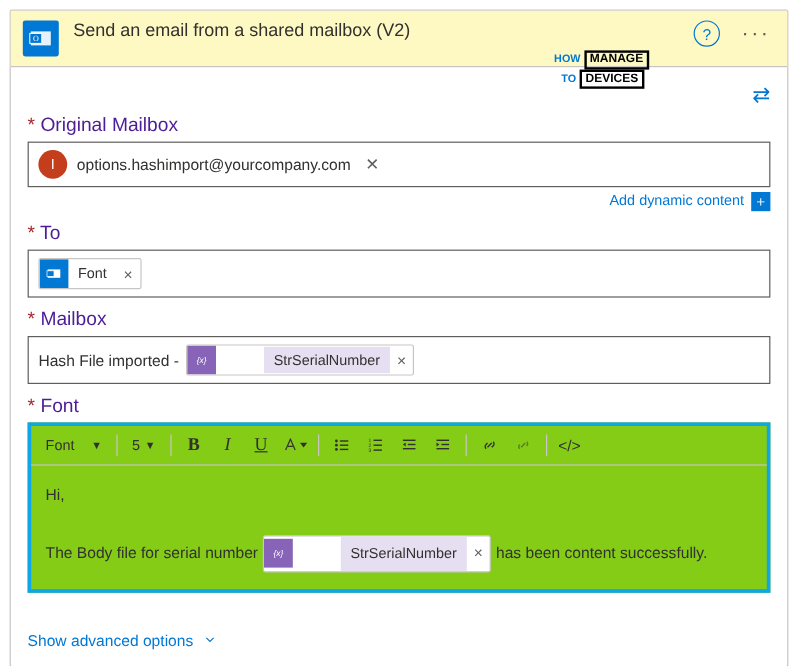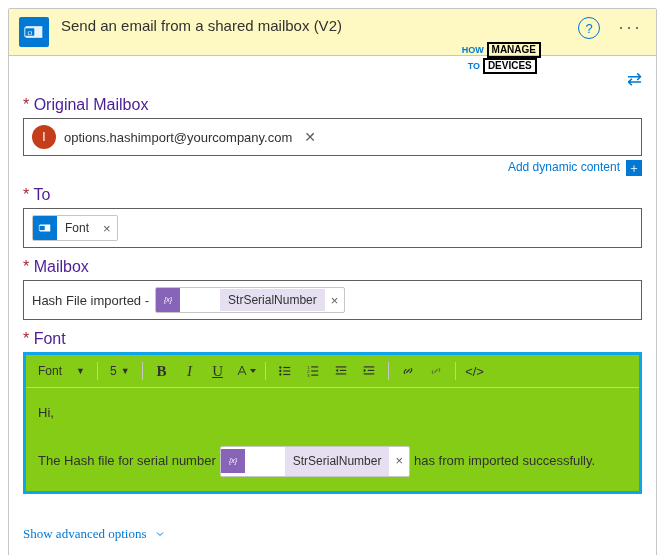--- a/index.html
+++ b/index.html
@@ -37,21 +37,21 @@
 .tb-select { display: flex; align-items: center; gap: 14px; padding: 2px 6px; font-size: 12px; cursor: pointer; border-right: 0; }
 .tb-caret { font-size: 9px; color: #323130; }
 .tb-sep { width: 1px; height: 18px; background: #c8c6c4; margin: 0 4px; }
 .tb-btn { width: 26px; height: 24px; display: flex; align-items: center; justify-content: center; cursor: pointer; font-size: 13px; color: #323130; }
 .tb-btn.small-caret::after { content: ""; border-left: 3px solid transparent; border-right: 3px solid transparent; border-top: 4px solid #323130; margin-left: 2px; }
 .tb-bold { font-weight: 700; font-family: "Times New Roman", serif; font-size: 15px;}
 .tb-italic { font-style: italic; font-family: "Times New Roman", serif; font-size: 15px;}
 .tb-under { text-decoration: underline; font-family: "Times New Roman", serif; font-size: 15px;}
 .richtext { padding: 14px 12px; font-size: 13px; line-height: 1.7; }
 .richtext .line { display: flex; align-items: center; flex-wrap: wrap; gap: 4px; }
-.adv-row { padding: 8px 14px 14px 14px; font-family: Liberation Serif, serif; }
+.adv-row { padding: 8px 14px 14px 14px; }
 .adv-link { color: #0078d4; font-size: 13px; cursor: pointer; display: inline-flex; align-items: center; gap: 8px; }
 .chev { display:inline-block; transform: rotate(0deg); }
 .watermark { position: absolute; top: 42px; right: 124px; font-size: 10px; font-weight: 700; line-height: 1; pointer-events: none; text-align: left;}
 .watermark .m1 { color:#000; border:2px solid #000; padding:1px 3px; display:inline-block;}
 .watermark .m2 { color:#0078d4; font-size:9px;}
 </style>
 </head>
 <body>
 
 <div class="card">
@@ -190,31 +190,31 @@
                 <path d="M9 15 L15 9 M7 17 a4 4 0 0 1 0-6 M17 7 a4 4 0 0 1 0 6" stroke="#323130" stroke-width="2" fill="none"></path>
               </svg>
           </div>
           <div class="tb-sep"></div>
           <div class="tb-btn">&lt;/&gt;</div>
         </div>
         <div class="richtext">
           <div>Hi,</div>
           <br>
           <div class="line">
-            <span>The Hash file for serial number</span>
+            <span>The Body file for serial number</span>
             <span class="token">
               <span class="token-icon purple">
                 <svg viewBox="0 0 24 24">
                     <text x="12" y="16" font-size="12" fill="#fff" text-anchor="middle" font-style="italic">{x}</text>
                   </svg>
               </span>
               <span class="token-label lav">StrSerialNumber</span>
               <span class="token-x">×</span>
             </span>
-            <span>has from imported successfully.</span>
+            <span>has been content successfully.</span>
           </div>
         </div>
       </div>
     </div>
   </div>
 
   <div class="adv-row">
     <span class="adv-link">
       <span>Show advanced options</span>
       <svg class="chev" width="12" height="12" viewBox="0 0 24 24">

